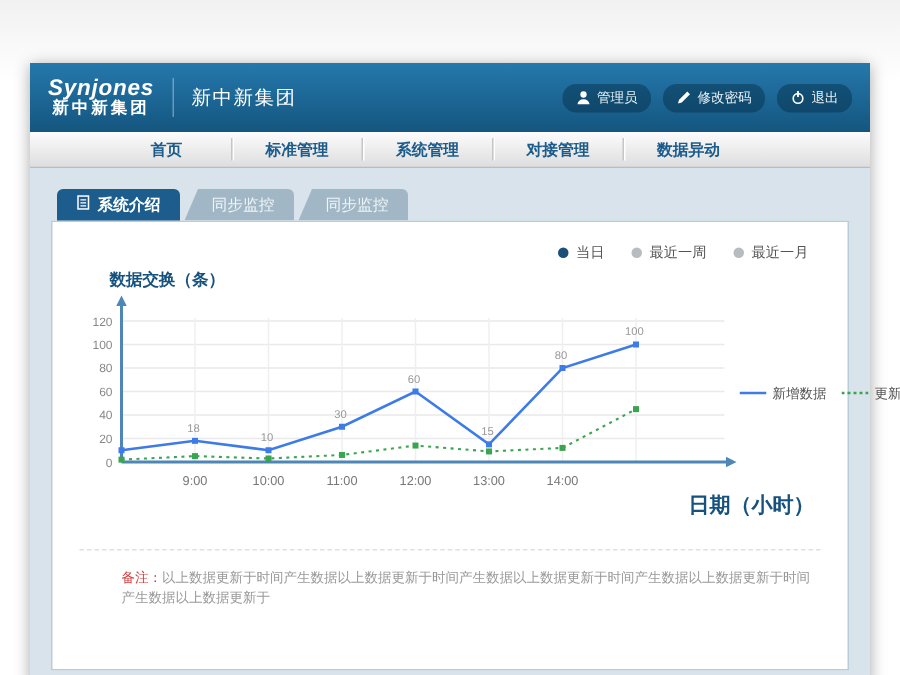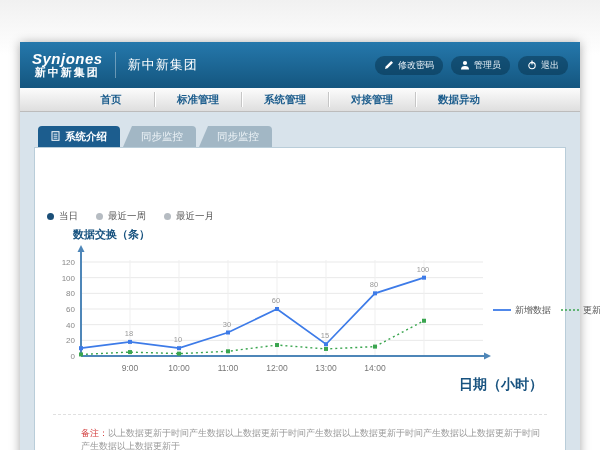--- a/index.html
+++ b/index.html
@@ -25,21 +25,21 @@
 
   
   .content { background:#d8e3eb; padding:14px 14px 12px; }
   .tabs { display:flex; gap:3px; margin-left:4px; height:21px; }
   .tab { display:flex; align-items:center; gap:5px; padding:0 13px; font-size:10.5px; border-radius:4px 4px 0 0; cursor:pointer; }
   .tab.active { background:#1c5d8e; color:#fff; font-weight:bold; }
   .tab.inactive { background:#a2b7c5; color:#eef4f8; clip-path:polygon(9px 0, 100% 0, 100% 100%, 0 100%); padding-left:18px; }
 
   .panel { background:#fff; border:1px solid #b9cdd9; padding:10px 12px 42px; min-height:256px; }
 
-  .filter-row { display:flex; gap:18px; padding:4px 14px 0 0;margin-top:48px; }
+  .filter-row { display:flex; justify-content:flex-end; gap:18px; padding:4px 14px 0 0; }
   .radio { display:flex; align-items:center; gap:5px; font-size:9.5px; color:#555; cursor:pointer; }
   .radio-dot { width:7px; height:7px; border-radius:50%; background:#b6bcc2; }
   .radio-dot.on { background:#1b4f78; }
 
   .ylabel { margin:4px 0 2px 26px; font-size:11px; font-weight:bold; color:#17527f; }
   .chart-row { display:flex; align-items:center; }
   .chart-svg { flex:0 0 auto; }
   .legend { width:60px; display:flex; flex-direction:row; gap:10px; margin-top:-14px; }
   .legend-item { display:flex; align-items:center; gap:4px; font-size:9px; color:#555; cursor:pointer; white-space:nowrap; }
   .legend-item svg { display:block; flex:0 0 auto; }
@@ -55,36 +55,36 @@
   <div class="app">
 
     <div class="hdr">
       <div class="logo">
         <div class="logo-en">Synjones</div>
         <div class="logo-cn">新中新集团</div>
       </div>
       <div class="hdr-sep"></div>
       <div class="app-title">新中新集团</div>
       <div class="hdr-right">
-        <div class="pill">
-          <span>
-              <svg width="10" height="10" viewBox="0 0 10 10">
-                <path d="M7.2 1 L9 2.8 L3.5 8.3 L1 9 L1.7 6.5 Z" fill="#fff"></path>
-              </svg>
-            </span>
-          <span>修改密码</span>
-        </div>
         <div class="pill">
           <span>
               <svg width="10" height="10" viewBox="0 0 10 10">
                 <circle cx="5" cy="3" r="2.1" fill="#fff"></circle>
                 <path d="M1 9.5 a4 3.4 0 0 1 8 0 z" fill="#fff"></path>
               </svg>
             </span>
           <span>管理员</span>
+        </div>
+        <div class="pill">
+          <span>
+              <svg width="10" height="10" viewBox="0 0 10 10">
+                <path d="M7.2 1 L9 2.8 L3.5 8.3 L1 9 L1.7 6.5 Z" fill="#fff"></path>
+              </svg>
+            </span>
+          <span>修改密码</span>
         </div>
         <div class="pill">
           <span>
               <svg width="10" height="10" viewBox="0 0 10 10">
                 <circle cx="5" cy="5.6" r="3.2" fill="none" stroke="#fff" stroke-width="1.1"></circle>
                 <line x1="5" y1="0.6" x2="5" y2="4.6" stroke="#fff" stroke-width="1.2"></line>
               </svg>
             </span>
           <span>退出</span>
         </div>

